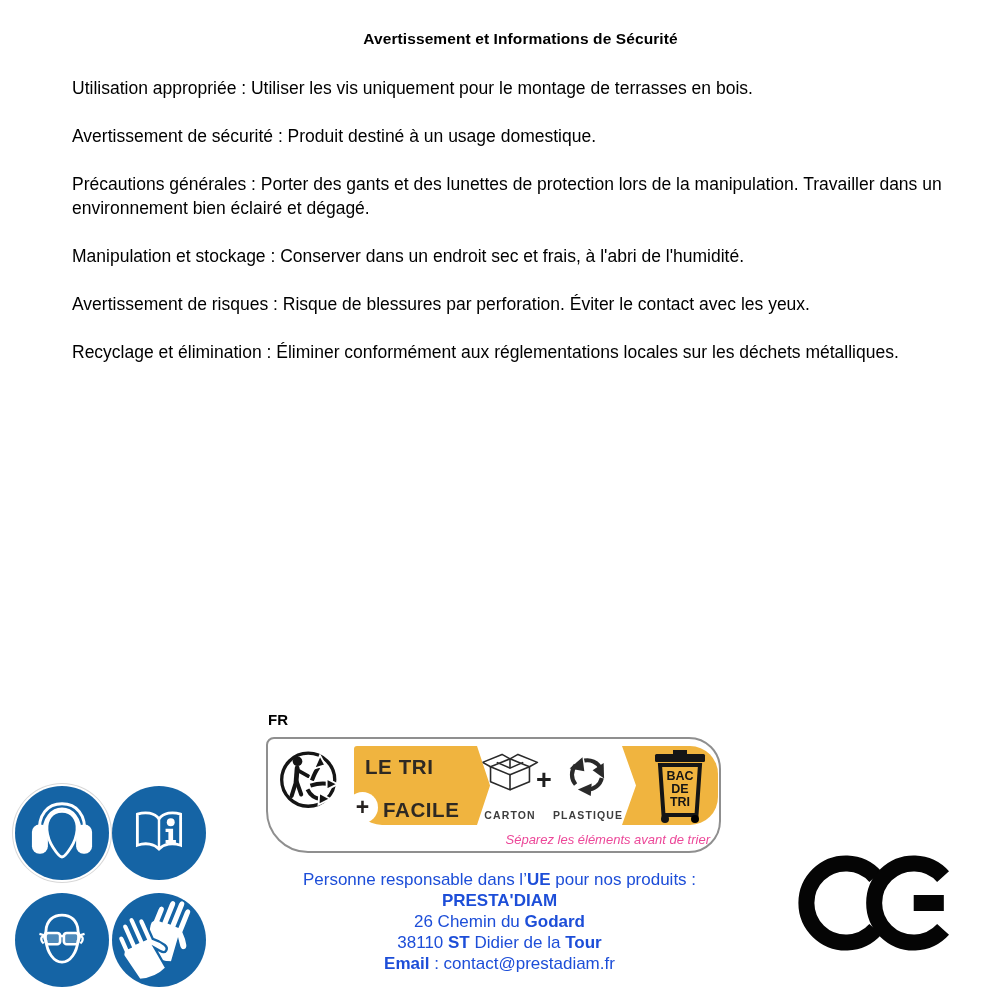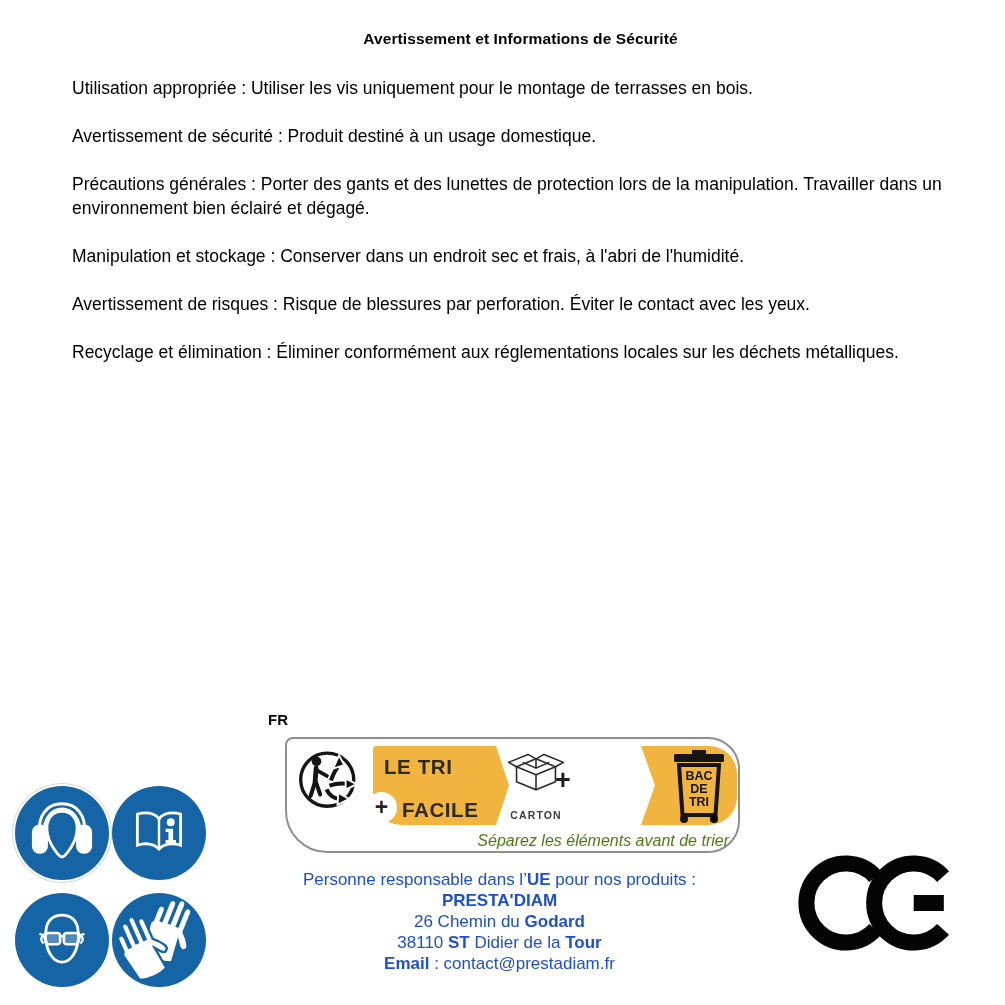--- a/index.html
+++ b/index.html
@@ -13,21 +13,21 @@
   .paragraphs p{margin:0 0 24px 0;}
 
   
   .m-icon{position:absolute;width:94px;height:94px;}
   .m-icon svg{display:block;width:100%;height:100%;}
   .m-icon.ringed{border-radius:50%;box-shadow:0 0 0 2px #fff,0 0 0 3px #d8d8d8;}
 
   
   .fr-tag{position:absolute;left:268px;top:711px;font-size:15px;font-weight:700;}
   .tri-box{position:absolute;left:266px;top:737px;width:455px;height:116px;box-sizing:border-box;
-           background:#fff;border:2px solid #8f8f8f;border-radius:8px 32px 32px 42px;margin-left:19px;}
+           background:#fff;border:2px solid #8f8f8f;border-radius:8px 32px 32px 42px;}
   .tri-inner{position:absolute;inset:0;}
   .triman{position:absolute;left:10px;top:5px;width:70px;height:70px;}
   .yellow-band{position:absolute;left:86px;top:7px;width:364px;height:79px;
                border-radius:3px 28px 28px 28px;}
   .white-chevron{position:absolute;left:209px;top:7px;width:159px;height:79px;background:#fff;
                  clip-path:polygon(0 0,91.2% 0,100% 50%,91.2% 100%,0 100%,8.2% 50%);}
   .brand-l1{position:absolute;left:97px;top:16px;font-size:20.5px;font-weight:800;
             letter-spacing:.6px;color:#2e2923;}
   .brand-l2{position:absolute;left:115px;top:59px;font-size:20.5px;font-weight:800;
             letter-spacing:.6px;color:#2e2923;}
@@ -35,22 +35,22 @@
                background:#fff;display:flex;align-items:center;justify-content:center;
                font-size:23px;font-weight:900;color:#262220;line-height:1;}
   .mat-item{position:absolute;top:4px;width:58px;height:71px;display:flex;flex-direction:column;
             align-items:center;}
   .mat-item svg{display:block;}
   .mat-label{margin-top:auto;font-size:10.5px;font-weight:700;letter-spacing:1.1px;color:#3d3d3d;
              white-space:nowrap;}
   .mat-plus{position:absolute;left:56px;top:21px;width:22px;text-align:center;
             font-size:27px;font-weight:800;color:#1f1f1f;line-height:1;}
   .bin{position:absolute;left:384px;top:11px;width:56px;height:74px;}
-  .tagline{position:absolute;right:9px;top:93px;font-size:16px;font-style:italic;
-           color:#4d7c0f;white-space:nowrap;}
+  .tagline{position:absolute;right:9px;top:93px;font-size:13px;font-style:italic;
+           color:#ec4899;white-space:nowrap;}
 
   
   .address{position:absolute;left:272px;top:869px;width:455px;text-align:center;
            font-size:17px;line-height:21px;font-weight:400;color:#1d4ed8;}
   .address .seg-b{font-weight:700;}
 
   .ce-mark{position:absolute;left:797px;top:855px;width:160px;height:96px;}
 </style>
 </head>
 <body>
@@ -138,33 +138,46 @@
 
       <div class="yellow-band" style="background:#F0B43F;"></div>
 
       <div class="brand-l1">LE TRI</div>
       <div class="plus-circle">
         <span>+</span>
       </div>
       <div class="brand-l2">FACILE</div>
 
       <div class="white-chevron">
-        <div class="mat-item" style="left:11px;">
+        <div class="mat-item" style="left:4px;">
           <svg width="58" height="46" viewBox="0 0 64 52" fill="none" stroke="#2a2a2a" stroke-width="1.8" stroke-linejoin="round">
             <path d="M10,19 L32,10 L54,19 L32,28 Z"></path>
             <path d="M10,19 L10,36 L32,45 L32,28"></path>
             <path d="M54,19 L54,36 L32,45"></path>
             <path d="M10,19 L1,14 L23,5 L32,10"></path>
             <path d="M54,19 L63,14 L41,5 L32,10"></path>
             <path d="M17,14 L32,20.5 L47,14"></path>
             <path d="M32,10 L32,20.5"></path>
           </svg>
           <div class="mat-label">CARTON</div>
         </div>
         <div class="mat-plus">+</div>
+        <div class="mat-item" style="left:82px;">
+          <svg width="52" height="46" viewBox="0 0 56 50">
+            <g fill="none" stroke="#2a2a2a" stroke-width="4.5">
+              <path d="M14.5,37.5 A16,16 0 0 1 14.5,16.5"></path>
+              <path d="M24,11.5 A16,16 0 0 1 41.5,19.5"></path>
+              <path d="M43,30.5 A16,16 0 0 1 27,43"></path>
+            </g>
+            <polygon points="8,20 22,8 24,23" fill="#2a2a2a"></polygon>
+            <polygon points="45,14 45.5,31 33,22" fill="#2a2a2a"></polygon>
+            <polygon points="32,36.5 17,43 31,50" fill="#2a2a2a"></polygon>
+          </svg>
+          <div class="mat-label">PLASTIQUE</div>
+        </div>
       </div>
 
       <svg class="bin" viewBox="0 0 56 74">
         <rect x="21" y="0" width="14" height="5" fill="#151515"></rect>
         <rect x="3" y="4" width="50" height="8" rx="1.5" fill="#151515"></rect>
         <path d="M8,15 L48,15 L44.5,65 L11.5,65 Z" fill="none" stroke="#151515" stroke-width="4"></path>
         <circle cx="13" cy="69" r="4" fill="#151515"></circle>
         <circle cx="43" cy="69" r="4"></circle>
         <text x="28" y="30" text-anchor="middle" font-family="Liberation Sans, sans-serif" font-size="12.5" font-weight="bold" fill="#151515">BAC</text>
         <text x="28" y="43" text-anchor="middle" font-family="Liberation Sans, sans-serif" font-size="12.5" font-weight="bold" fill="#151515">DE</text>

